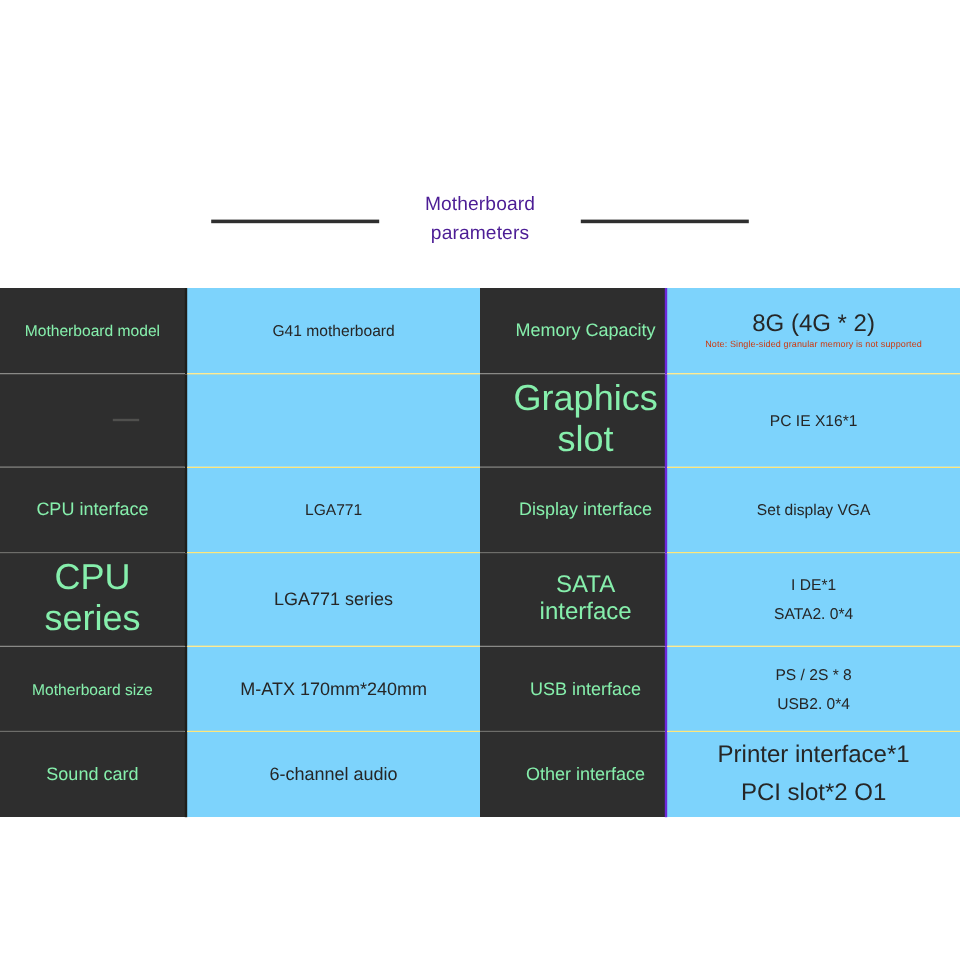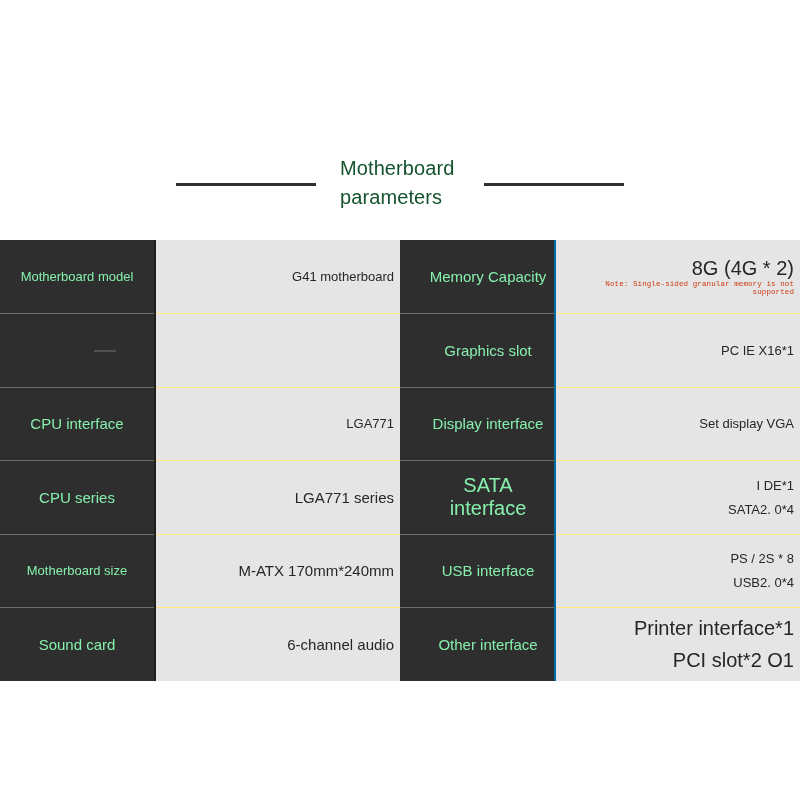--- a/index.html
+++ b/index.html
@@ -28,23 +28,24 @@
   }
   .title-rule {
     height: 3px;
     background: #2f2f2f;
     flex: 0 0 auto;
   }
   .title-rule.left  { width: 140px; margin-right: 24px; margin-top: 4px; }
   .title-rule.right { width: 140px; margin-left: 24px;  margin-top: 4px; }
 
   .title-text {
-    font-size: 20px;
-    color: #14532d;
+    font-size: 16px;
+    color: #4c1d95;
     line-height: 1.45;
+    text-align: center;
     width: 120px;
     letter-spacing: .1px;
   }
   .title-text .l2 { display: block; }
 
   
   .spec-table {
     position: absolute;
     left: 0;
     top: 240px;
@@ -65,45 +66,43 @@
   col.c2 { width: 245px; }
   col.c3 { width: 155px; }
   col.c4 { width: 245px; }
 
   td.dark {
     background: #2e2e2e;
     color: #86efac;
     border-bottom: 1px solid #6d6d6a;
   }
   td.light {
-    background: #e5e5e5;
+    background: #7dd3fc;
     color: #262626;
     border-bottom: 1px solid #ffe77a;
-    text-align: right;
   }
   .spec-table tr:last-child td { border-bottom: none; }
 
   
   td.c1cell { border-right: 2px solid #1f1f1b; }
-  td.c3cell { border-right: 2px solid #0369a1; padding-left: 28px; }
+  td.c3cell { border-right: 2px solid #6d28d9; padding-left: 28px; }
 
   .cell-txt { display: block; }
   .sz-sm  { font-size: 15px; }
   .sz-md  { font-size: 13px; }
   .sz-lg  { font-size: 15px; }
   .sz-xl  { font-size: 20px; }
-  .sz-xxl { font-size: 15px; }
+  .sz-xxl { font-size: 30px; }
 
   .note {
     display: block;
     font-size: 7.5px;
     color: #cc3a10;
     margin-top: 0;
     letter-spacing: .1px;
-    font-family: Liberation Mono, monospace;
   }
   .stack-line { display: block; }
   .stack-line + .stack-line { margin-top: 9px; }
 
   .blank-dash {
     display: inline-block;
     width: 22px;
     height: 2px;
     background: #565653;
     margin-left: 55px;

